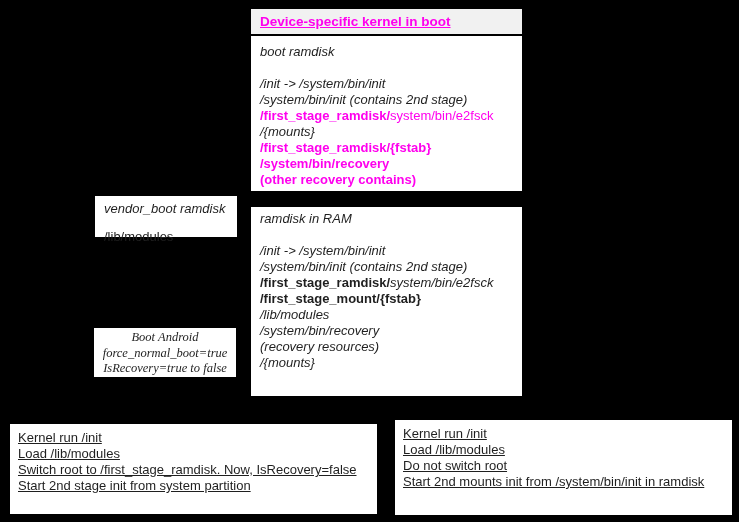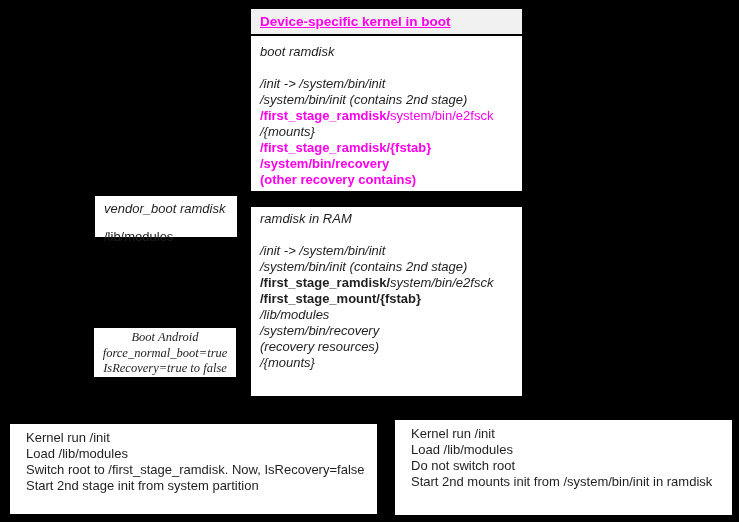--- a/index.html
+++ b/index.html
@@ -55,21 +55,22 @@
     box-sizing: border-box;
     padding: 2px 2px;
   }
   .steps {
     position: absolute;
     background: var(--box-background);
     color: var(--text);
     font-size: 13px;
     line-height: 16px;
     box-sizing: border-box;
-    padding: 6px 16px;
+    padding: 6px 8px;
+    text-decoration: underline;
   }
   
   .top-box    { left: 251px; top: 9px;   width: 271px; height: 182px; }
   .vendor-box { left: 95px;  top: 152px; width: 142px; height: 41px; margin-top: 44px; }
   .ram-box    { left: 251px; top: 207px; width: 271px; height: 189px; }
   .note-android  { left: 94px;  top: 328px; width: 142px; height: 49px; font-family: Liberation Serif, serif; }
   .note-recovery { left: 535px; top: 328px; width: 144px; height: 49px; }
   .steps-android  { left: 10px;  top: 424px; width: 367px; height: 90px; }
   .steps-recovery { left: 395px; top: 420px; width: 337px; height: 95px; }
 </style>

